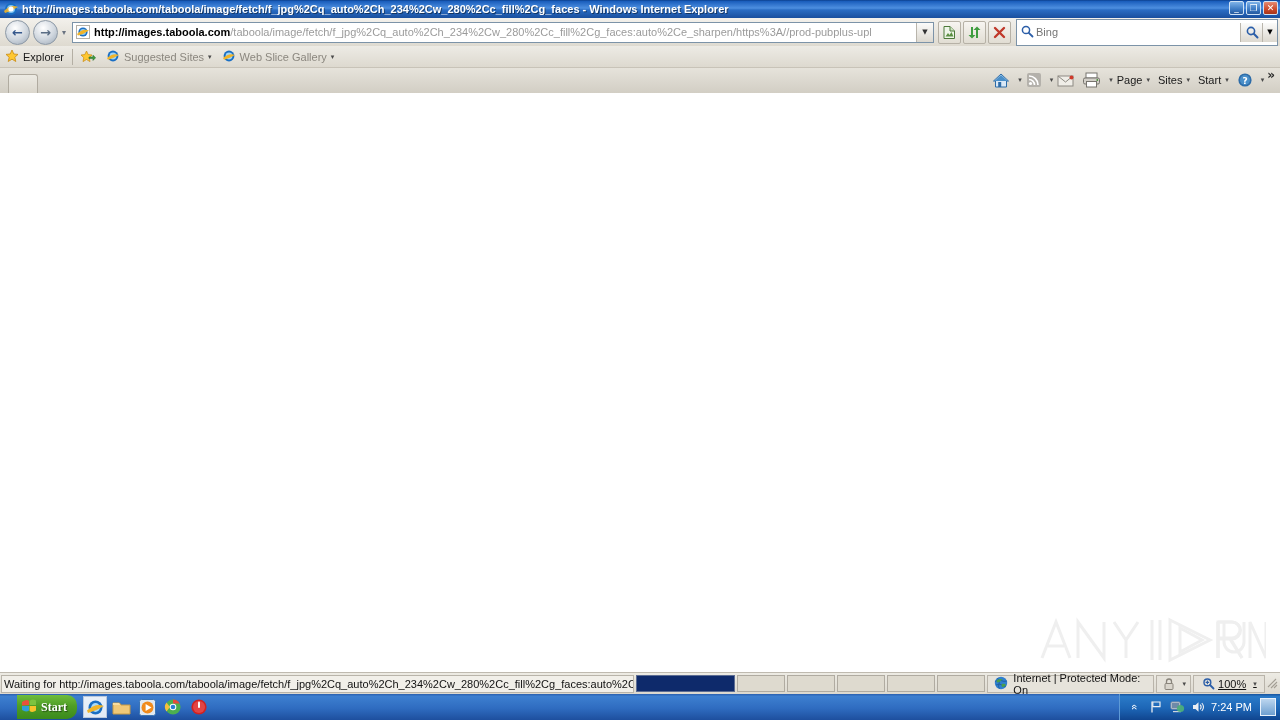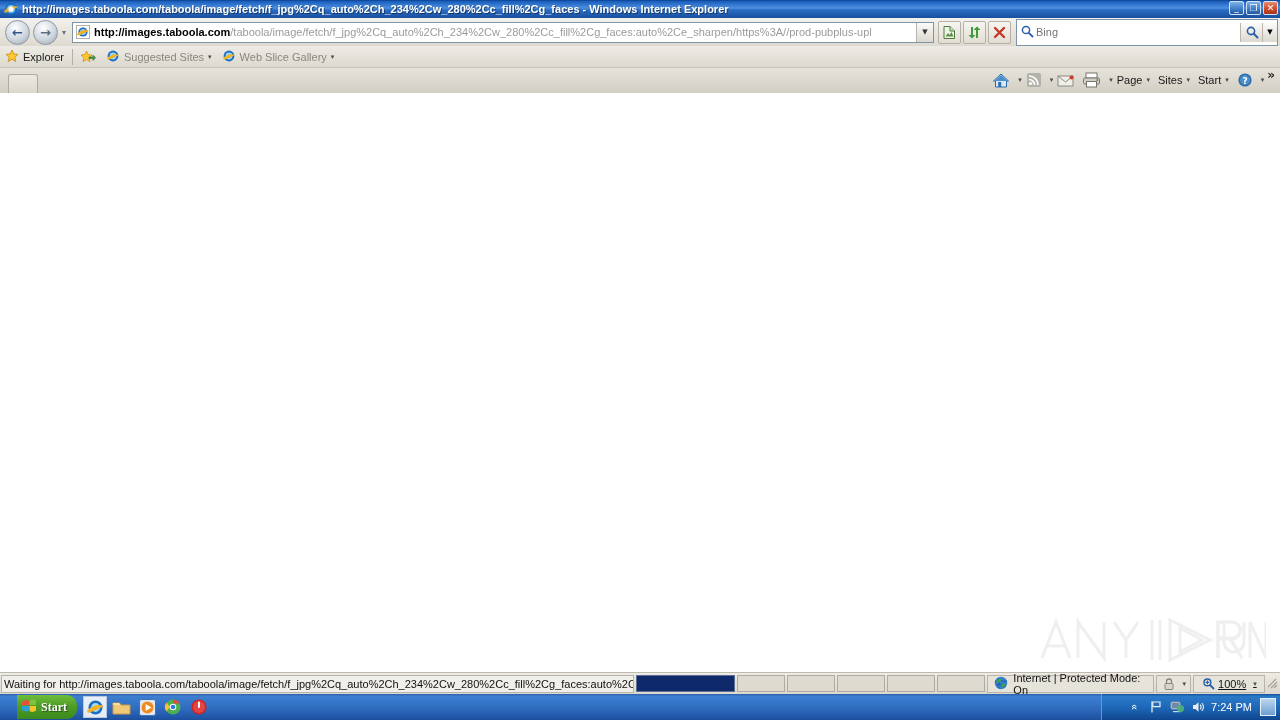--- a/index.html
+++ b/index.html
@@ -206,21 +206,21 @@
     display: flex; align-items: center; gap: 4px;
     color: #fff; font-weight: bold; font-size: 12px;
     text-shadow: 1px 1px 1px rgba(0,0,0,0.5);
     font-family: "Liberation Serif", serif;
   }
   #quicklaunch { display: flex; align-items: center; gap: 2px; margin-left: 6px; }
   .ql { width: 24px; height: 22px; display: flex; align-items: center; justify-content: center; }
   .ql.active { background: rgba(255,255,255,0.88); border: 1px solid #b9c8dd; }
   #tray {
     position: absolute; right: 0; top: 0; height: 26px;
-    display: flex; align-items: center; gap: 5px; padding: 0 4px 0 25px;
+    display: flex; align-items: center; gap: 5px; padding: 0 4px 0 7px;
     background: linear-gradient(to bottom, #17539e 0%, #2a7ac8 10%, #1d66b6 55%, #10458f 100%);
     border-left: 1px solid #5e9ad6;
     color: #fff; font-size: 11px;
   }
   #tray .tr { display: flex; align-items: center; justify-content: center; width: 16px; height: 16px; }
   #showdesk {
     width: 16px; height: 18px; margin-left: 3px;
     background: linear-gradient(to bottom, #bcd6ef, #6e9fd0);
     border: 1px solid #e8f1fb;
   }

